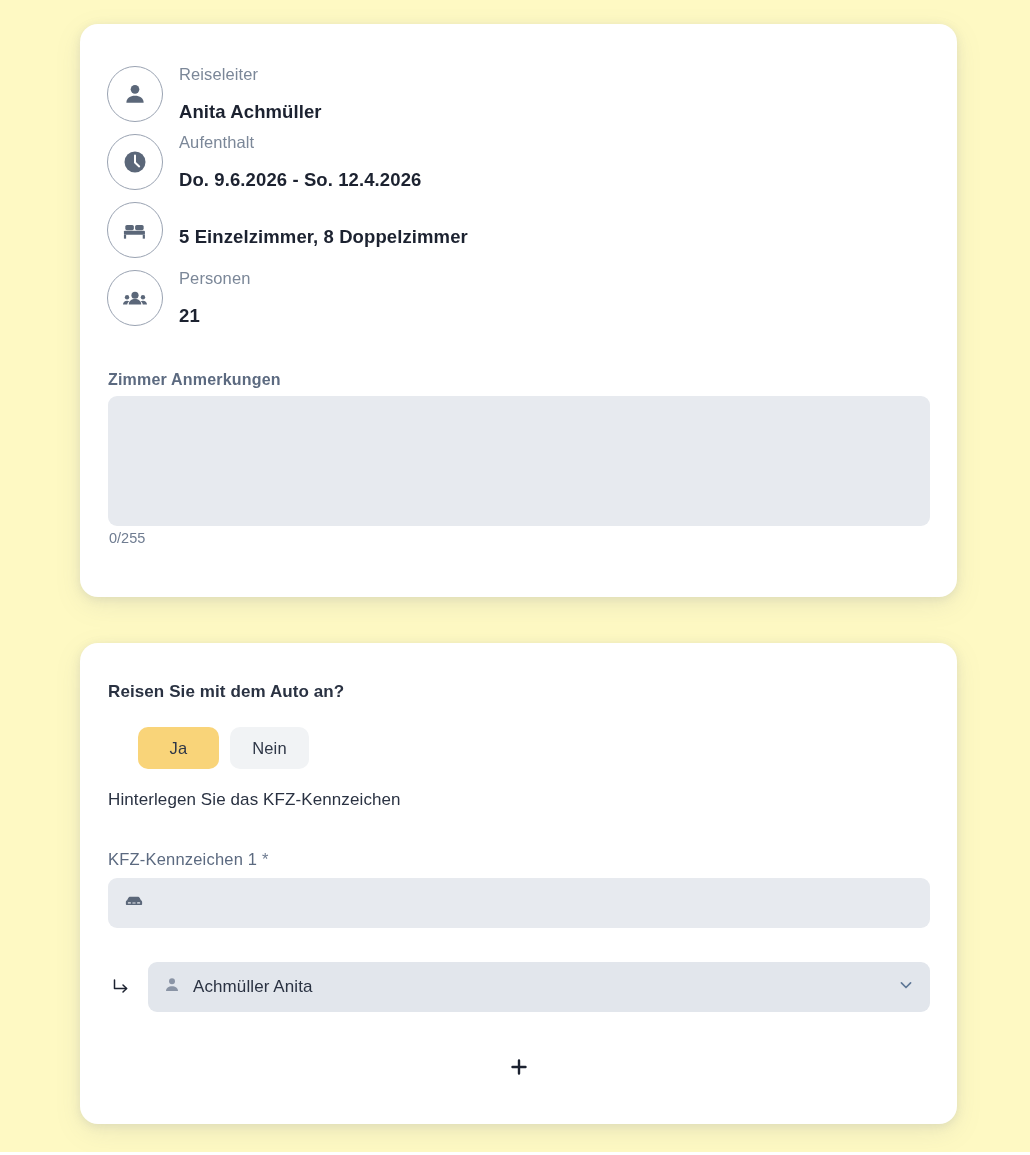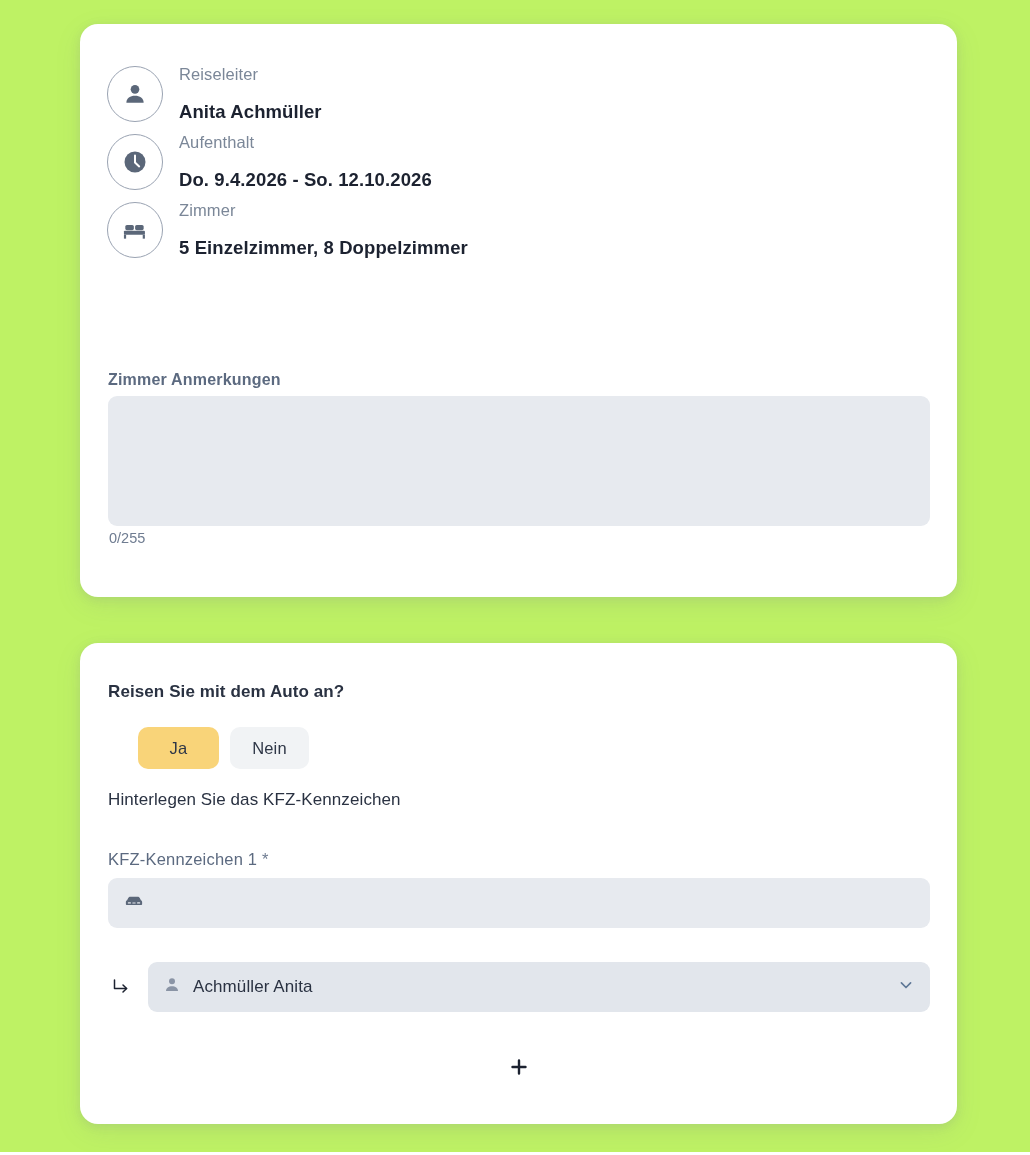--- a/index.html
+++ b/index.html
@@ -6,21 +6,21 @@
   html, body {
     margin: 0;
     padding: 0;
     background: #ffffff;
     font-family: "Liberation Sans", sans-serif;
   }
   .page {
     position: relative;
     width: 1030px;
     height: 1152px;
-    background: #bef264;
+    background: #fef9c3;
     overflow: hidden;
   }
 
   
   .card {
     position: absolute;
     left: 80px;
     width: 877px;
     background: #ffffff;
     border-radius: 18px;
@@ -244,40 +244,55 @@
 
       <div class="info-row">
         <div class="icon-circle">
           <svg width="28" height="28" viewBox="0 0 24 24" aria-hidden="true">
             <circle cx="12" cy="12" r="9" fill="#5b6779"></circle>
             <path d="M12 6.4v6.1l3.6 3.3" stroke="#ffffff" stroke-width="1.7" fill="none" stroke-linecap="round"></path>
           </svg>
         </div>
         <div class="info-text">
           <span class="info-label">Aufenthalt</span>
-          <span class="info-value">Do. 9.4.2026 - So. 12.10.2026</span>
+          <span class="info-value">Do. 9.6.2026 - So. 12.4.2026</span>
         </div>
       </div>
 
       <div class="info-row">
         <div class="icon-circle">
           <svg width="30" height="30" viewBox="0 0 26 26" fill="#5b6779" aria-hidden="true">
             <rect x="4.6" y="8.6" width="7.4" height="4.6" rx="1.4"></rect>
             <rect x="13.1" y="8.6" width="7.4" height="4.6" rx="1.4"></rect>
             <rect x="3.4" y="13.6" width="18.2" height="3.6" rx="0.8"></rect>
             <rect x="3.4" y="17.2" width="1.9" height="3.3"></rect>
             <rect x="19.7" y="17.2" width="1.9" height="3.3"></rect>
           </svg>
         </div>
         <div class="info-text">
-          <span class="info-label">Zimmer</span>
           <span class="info-value">5 Einzelzimmer, 8 Doppelzimmer</span>
         </div>
       </div>
 
+      <div class="info-row">
+        <div class="icon-circle">
+          <svg width="30" height="30" viewBox="0 0 26 26" fill="#5b6779" aria-hidden="true">
+            <circle cx="13" cy="10.6" r="3.1"></circle>
+            <path d="M7.6 18.6c0-3 2.4-4.7 5.4-4.7s5.4 1.7 5.4 4.7z"></path>
+            <circle cx="6.1" cy="12.3" r="1.9"></circle>
+            <path d="M2.6 18.6c0-2 1.6-3.2 3.5-3.2 .7 0 1.4 .2 1.9 .5-1 .7-1.6 1.7-1.7 2.7z"></path>
+            <circle cx="19.9" cy="12.3" r="1.9"></circle>
+            <path d="M23.4 18.6c0-2-1.6-3.2-3.5-3.2-.7 0-1.4 .2-1.9 .5 1 .7 1.6 1.7 1.7 2.7z"></path>
+          </svg>
+        </div>
+        <div class="info-text">
+          <span class="info-label">Personen</span>
+          <span class="info-value">21</span>
+        </div>
+      </div>
 
     </div>
   </div>
 
   <div class="remarks-label">Zimmer Anmerkungen</div>
   <textarea class="remarks-box" placeholder="" style=""></textarea>
   <div class="char-count">0/255</div>
 
   <div class="card" id="card-car"></div>
 

